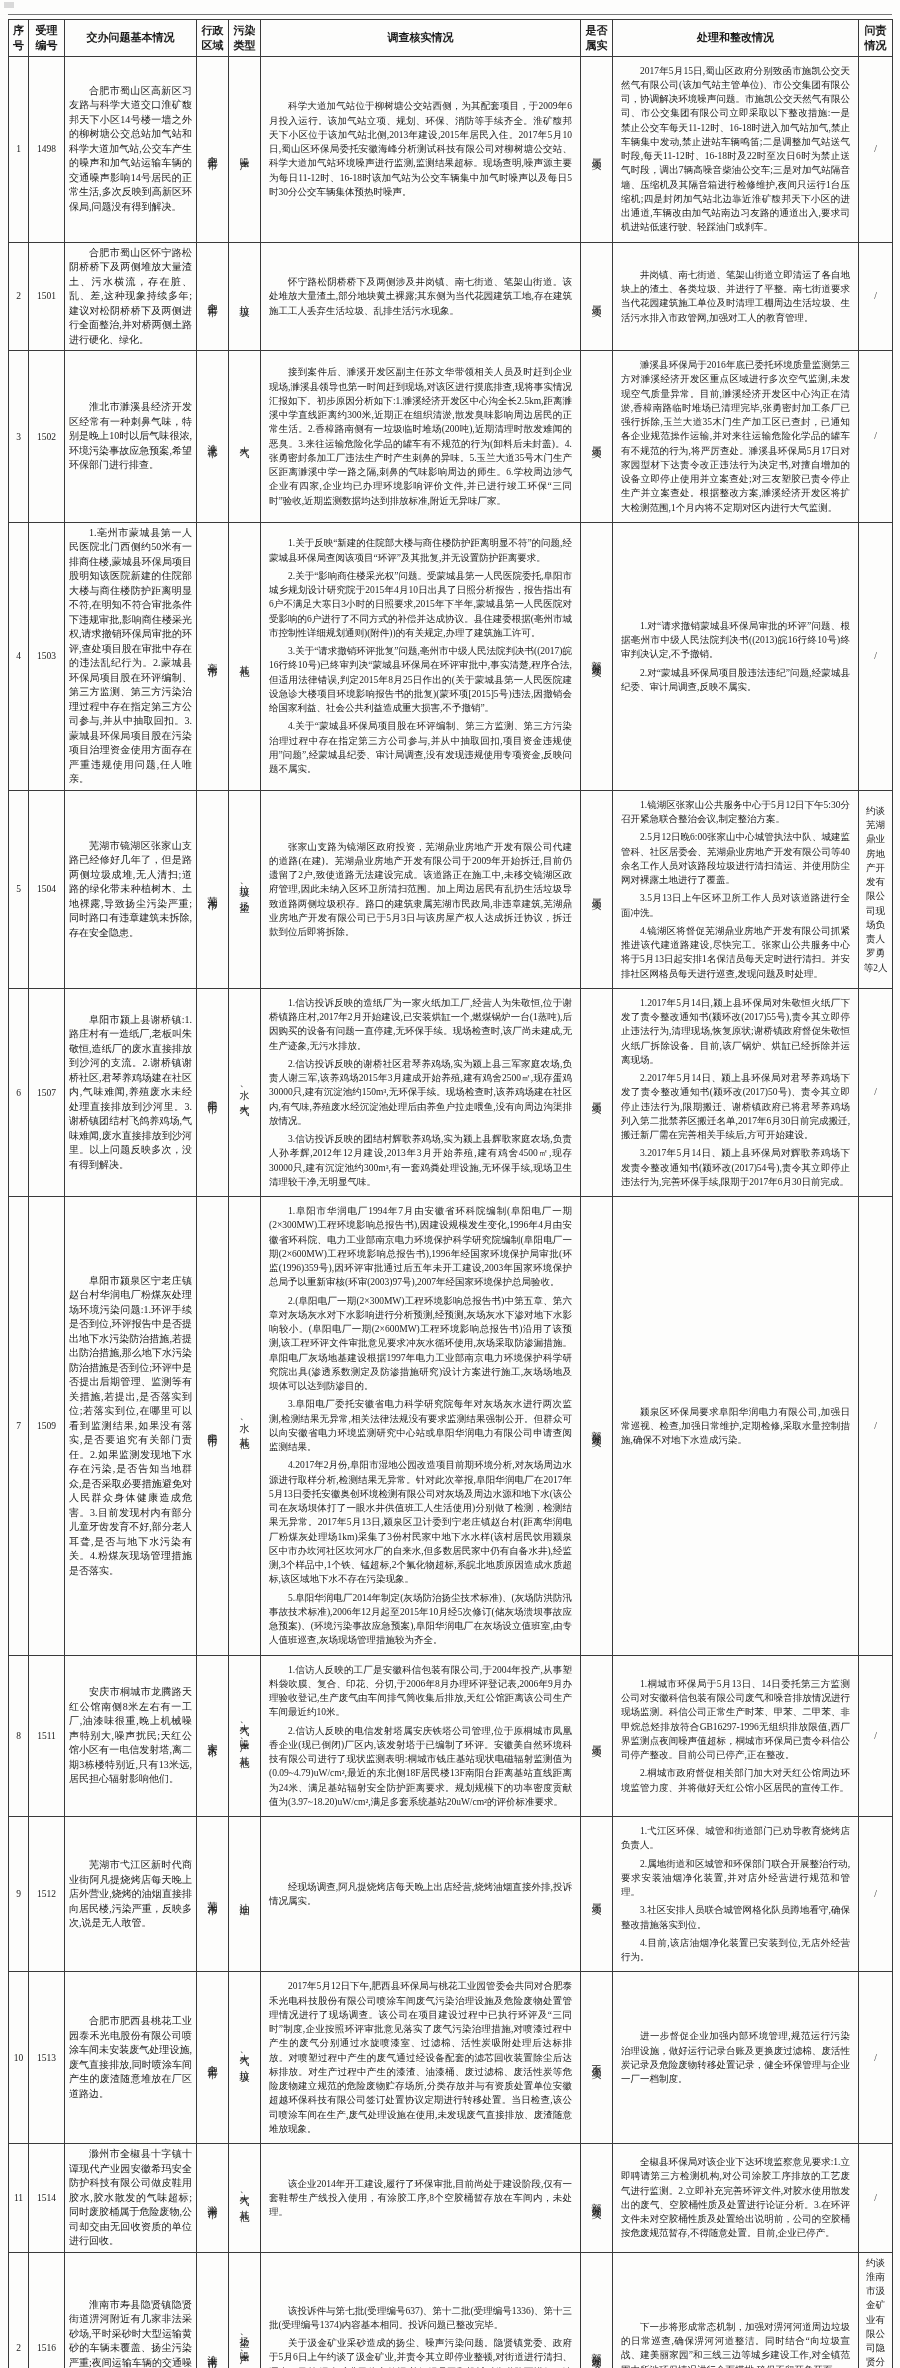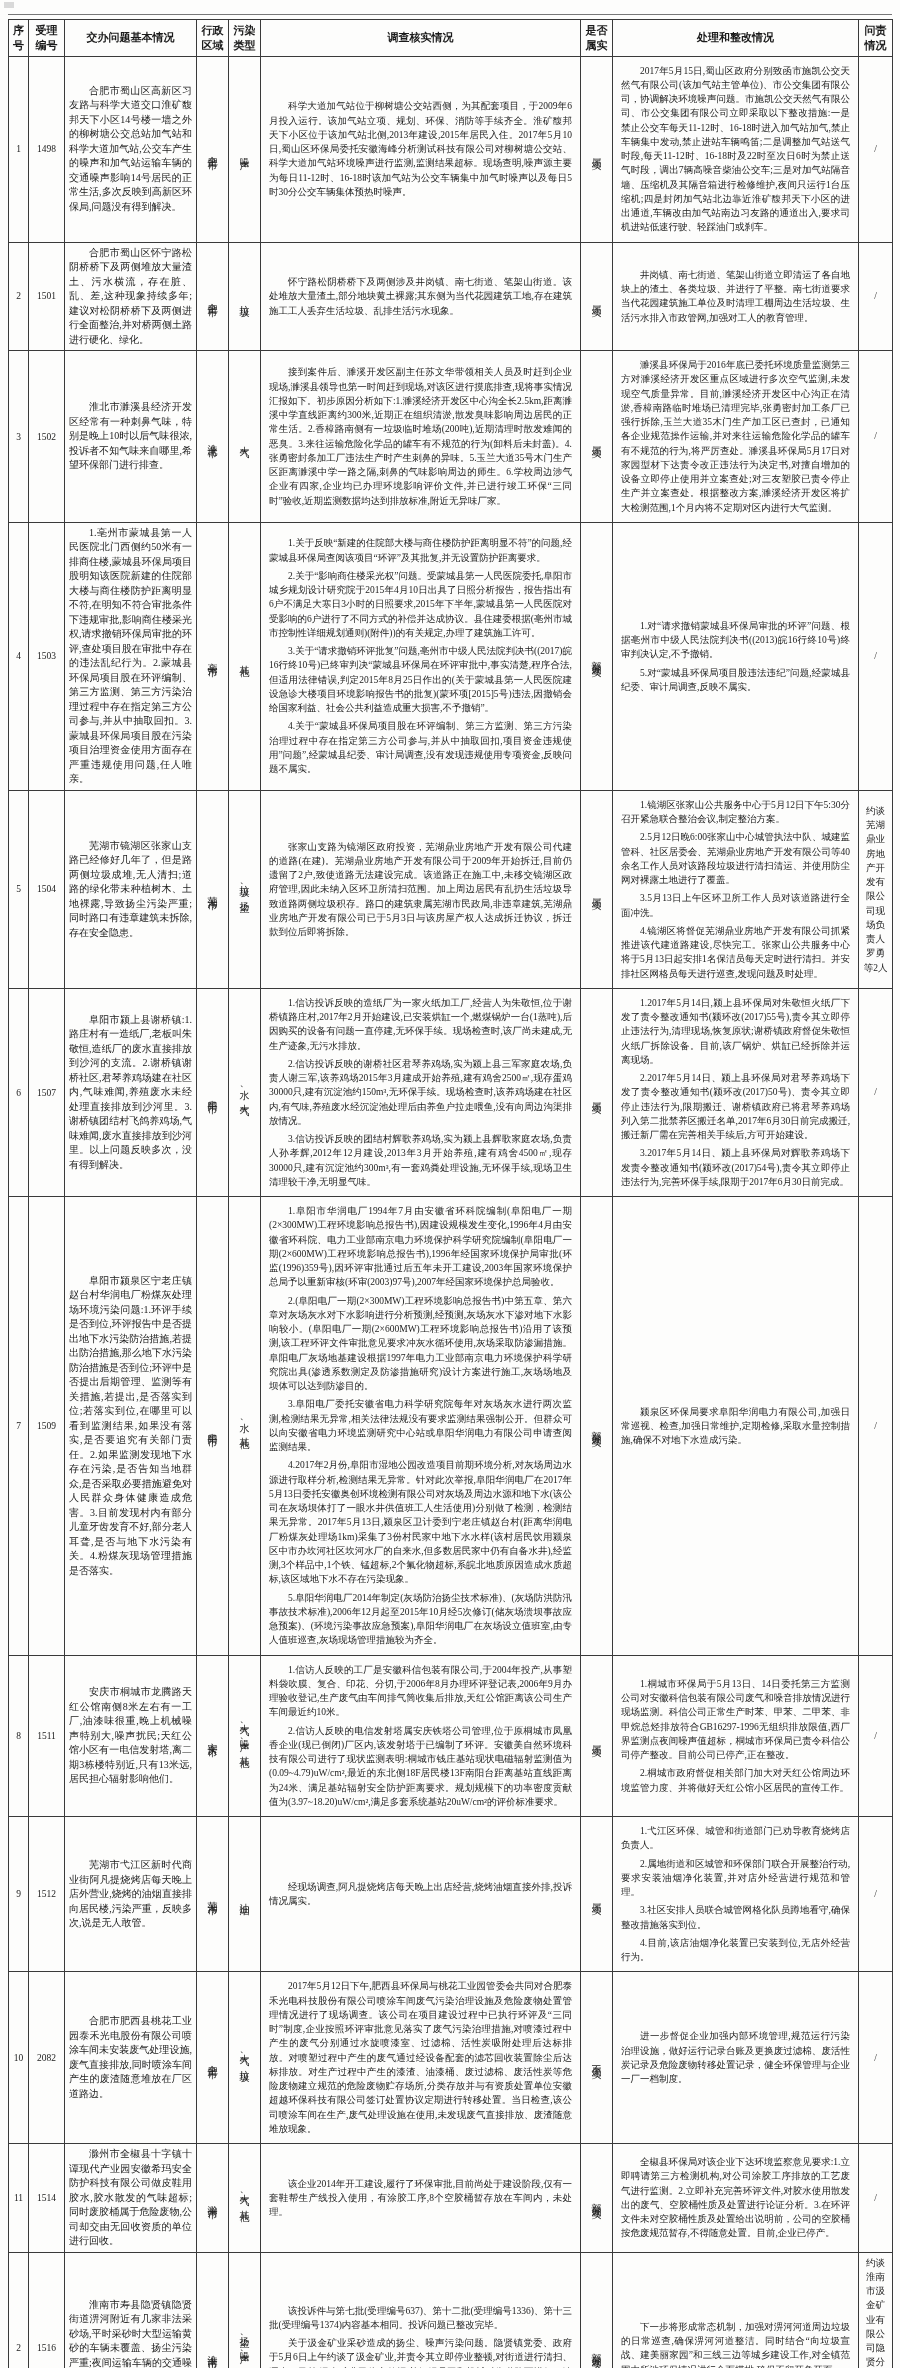--- a/index.html
+++ b/index.html
@@ -85,21 +85,21 @@
           <td class="c-vert"><span class="vtext">属实</span></td>
           <td class="c-handle">
             <p>井岗镇、南七街道、笔架山街道立即清运了各自地块上的渣土、各类垃圾、并进行了平整。南七街道要求当代花园建筑施工单位及时清理工棚周边生活垃圾、生活污水排入市政管网,加强对工人的教育管理。</p>
           </td>
           <td class="c-acc">/</td>
         </tr>
         <tr>
           <td class="c-no">3</td>
           <td class="c-id">1502</td>
           <td class="c-problem">
-            <p>淮北市濉溪县经济开发区经常有一种刺鼻气味，特别是晚上10时以后气味很浓,投诉者不知气味来自哪里,希望环保部门进行排查。</p>
+            <p>淮北市濉溪县经济开发区经常有一种刺鼻气味，特别是晚上10时以后气味很浓,环境污染事故应急预案,希望环保部门进行排查。</p>
           </td>
           <td class="c-vert"><span class="vtext">淮北市</span></td>
           <td class="c-vert"><span class="vtext">大气</span></td>
           <td class="c-invest">
             <p>接到案件后、濉溪开发区副主任苏文华带领相关人员及时赶到企业现场,濉溪县领导也第一时间赶到现场,对该区进行摸底排查,现将事实情况汇报如下。初步原因分析如下:1.濉溪经济开发区中心沟全长2.5km,距离濉溪中学直线距离约300米,近期正在组织清淤,散发臭味影响周边居民的正常生活。2.香樟路南侧有一垃圾临时堆场(200吨),近期清理时散发难闻的恶臭。3.来往运输危险化学品的罐车有不规范的行为(卸料后未封盖)。4.张勇密封条加工厂违法生产时产生刺鼻的异味。5.玉兰大道35号木门生产区距离濉溪中学一路之隔,刺鼻的气味影响周边的师生。6.学校周边涉气企业有四家,企业均已办理环境影响评价文件,并已进行竣工环保“三同时”验收,近期监测数据均达到排放标准,附近无异味厂家。</p>
           </td>
           <td class="c-vert"><span class="vtext">属实</span></td>
           <td class="c-handle">
             <p>濉溪县环保局于2016年底已委托环境质量监测第三方对濉溪经济开发区重点区域进行多次空气监测,未发现空气质量异常。目前,濉溪经济开发区中心沟正在清淤,香樟南路临时堆场已清理完毕,张勇密封加工条厂已强行拆除,玉兰大道35木门生产加工区已查封，已通知各企业规范操作运输,并对来往运输危险化学品的罐车有不规范的行为,将严厉查处。濉溪县环保局5月17日对家园型材下达责令改正违法行为决定书,对擅自增加的设备立即停止使用并立案查处;对三友塑胶已责令停止生产并立案查处。根据整改方案,濉溪经济开发区将扩大检测范围,1个月内将不定期对区内进行大气监测。</p>
           </td>
@@ -115,21 +115,21 @@
           <td class="c-vert"><span class="vtext">其他</span></td>
           <td class="c-invest">
             <p>1.关于反映“新建的住院部大楼与商住楼防护距离明显不符”的问题,经蒙城县环保局查阅该项目“环评”及其批复,并无设置防护距离要求。</p>
             <p>2.关于“影响商住楼采光权”问题。受蒙城县第一人民医院委托,阜阳市城乡规划设计研究院于2015年4月10日出具了日照分析报告，报告指出有6户不满足大寒日3小时的日照要求,2015年下半年,蒙城县第一人民医院对受影响的6户进行了不同方式的补偿并达成协议。县住建委根据(亳州市城市控制性详细规划通则)(附件))的有关规定,办理了建筑施工许可。</p>
             <p>3.关于“请求撤销环评批复”问题,亳州市中级人民法院判决书((2017)皖16行终10号)已终审判决“蒙城县环保局在环评审批中,事实清楚,程序合法,但适用法律错误,判定2015年8月25日作出的(关于蒙城县第一人民医院建设急诊大楼项目环境影响报告书的批复)(蒙环项[2015]5号)违法,因撤销会给国家利益、社会公共利益造成重大损害,不予撤销”。</p>
             <p>4.关于“蒙城县环保局项目股在环评编制、第三方监测、第三方污染治理过程中存在指定第三方公司参与,并从中抽取回扣,项目资金违规使用”问题”,经蒙城县纪委、审计局调查,没有发现违规使用专项资金,反映问题不属实。</p>
           </td>
           <td class="c-vert"><span class="vtext">部分属实</span></td>
           <td class="c-handle">
             <p>1.对“请求撤销蒙城县环保局审批的环评”问题、根据亳州市中级人民法院判决书((2013)皖16行终10号)终审判决认定,不予撤销。</p>
-            <p>5.对“蒙城县环保局项目股违法违纪”问题,经蒙城县纪委、审计局调查,反映不属实。</p>
+            <p>2.对“蒙城县环保局项目股违法违纪”问题,经蒙城县纪委、审计局调查,反映不属实。</p>
           </td>
           <td class="c-acc">/</td>
         </tr>
         <tr>
           <td class="c-no">5</td>
           <td class="c-id">1504</td>
           <td class="c-problem">
             <p>芜湖市镜湖区张家山支路已经修好几年了，但是路两侧垃圾成堆,无人清扫;道路的绿化带未种植树木、土地裸露,导致扬尘污染严重;同时路口有违章建筑未拆除,存在安全隐患。</p>
           </td>
           <td class="c-vert"><span class="vtext">芜湖市</span></td>
@@ -222,21 +222,21 @@
           <td class="c-handle">
             <p>1.弋江区环保、城管和街道部门已劝导教育烧烤店负责人。</p>
             <p>2.属地街道和区城管和环保部门联合开展整治行动,要求安装油烟净化装置,并对店外经营进行规范和管理。</p>
             <p>3.社区安排人员联合城管网格化队员蹲地看守,确保整改措施落实到位。</p>
             <p>4.目前,该店油烟净化装置已安装到位,无店外经营行为。</p>
           </td>
           <td class="c-acc">/</td>
         </tr>
         <tr>
           <td class="c-no">10</td>
-          <td class="c-id">2082</td>
+          <td class="c-id">1513</td>
           <td class="c-problem">
             <p>合肥市肥西县桃花工业园泰禾光电股份有限公司喷涂车间未安装废气处理设施,废气直接排放,同时喷涂车间产生的废渣随意堆放在厂区道路边。</p>
           </td>
           <td class="c-vert"><span class="vtext">合肥市</span></td>
           <td class="c-vert"><span class="vtext">大气、垃圾</span></td>
           <td class="c-invest">
             <p>2017年5月12日下午,肥西县环保局与桃花工业园管委会共同对合肥泰禾光电科技股份有限公司喷涂车间废气污染治理设施及危险废物处置管理情况进行了现场调查。该公司在项目建设过程中已执行环评及“三同时”制度,企业按照环评审批意见落实了废气污染治理措施,对喷漆过程中产生的废气分别通过水旋喷漆室、过滤棉、活性炭吸附处理后达标排放。对喷塑过程中产生的废气通过经设备配套的滤芯回收装置除尘后达标排放。对生产过程中产生的漆渣、油漆桶、废过滤棉、废活性炭等危险废物建立规范的危险废物贮存场所,分类存放并与有资质处置单位安徽超越环保科技有限公司签订处置协议定期进行转移处置。当日检查,该公司喷涂车间在生产,废气处理设施在使用,未发现废气直接排放、废渣随意堆放现象。</p>
           </td>
           <td class="c-vert"><span class="vtext">不属实</span></td>
           <td class="c-handle">

